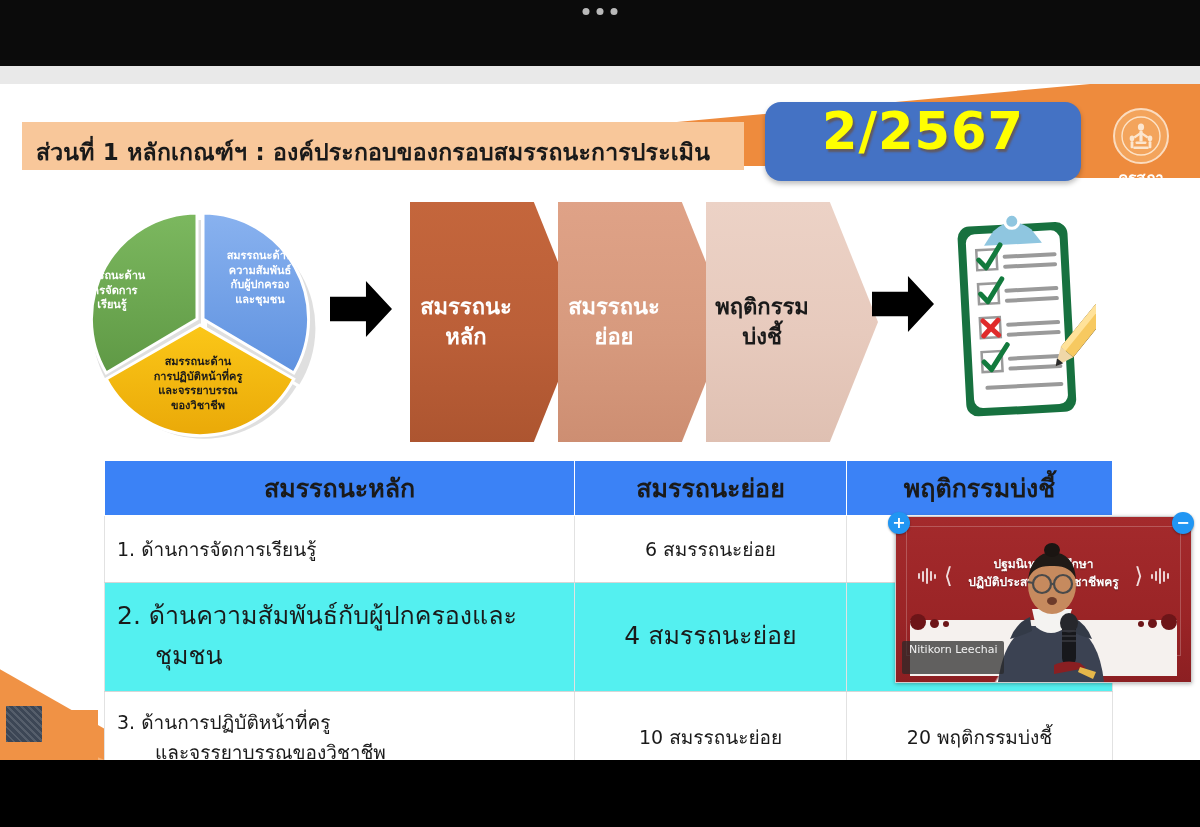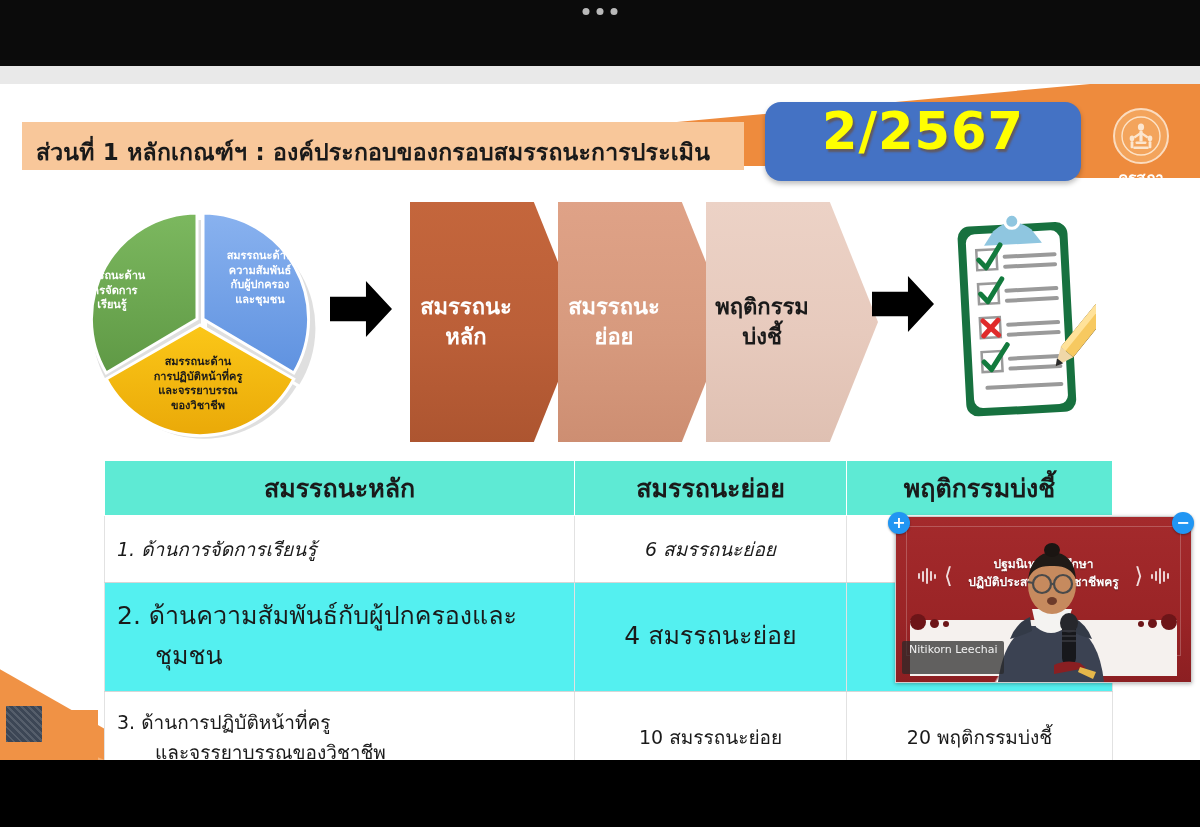--- a/index.html
+++ b/index.html
@@ -243,21 +243,21 @@
     left: 104px; top: 394px;
     width: 1008px;
     border-collapse: collapse;
     table-layout: fixed;
   }
   .tbl col.c1 { width: 470px; }
   .tbl col.c2 { width: 272px; }
   .tbl col.c3 { width: 266px; }
 
   .tbl th {
-    background: #5eead4;
+    background: #3b82f6;
     color: #1a1a1a;
     font-size: 25px;
     font-weight: 700;
     height: 54px;
     border: 1px solid #ffffff;
     padding: 0;
   }
   .tbl td {
     border-top: 1px solid #d6d6d6;
     border-bottom: 1px solid #d6d6d6;
@@ -271,21 +271,21 @@
   }
   .tbl td.num { text-align: center; }
   .tbl tr.hl td {
     background: #54f0f0;
     font-size: 25px;
     padding-top: 12px;
     padding-bottom: 16px;
   }
   .tbl tr.hl td.num { font-size: 25px; }
   .r-indent { display: block; padding-left: 38px; }
-  .r1 td { height: 48px; font-style: italic; }
+  .r1 td { height: 48px; }
   .r3 td { height: 72px; }
 
   
   .video {
     position: absolute;
     left: 895px; top: 516px;
     width: 295px; height: 165px;
     background: #8d1f22;
     border: 1px solid #cfcfcf;
     overflow: hidden;

